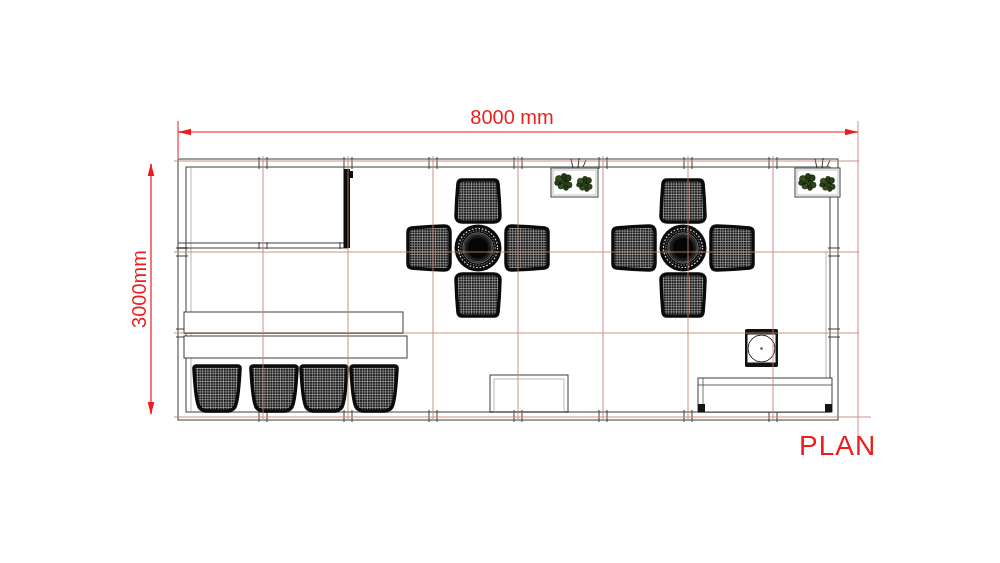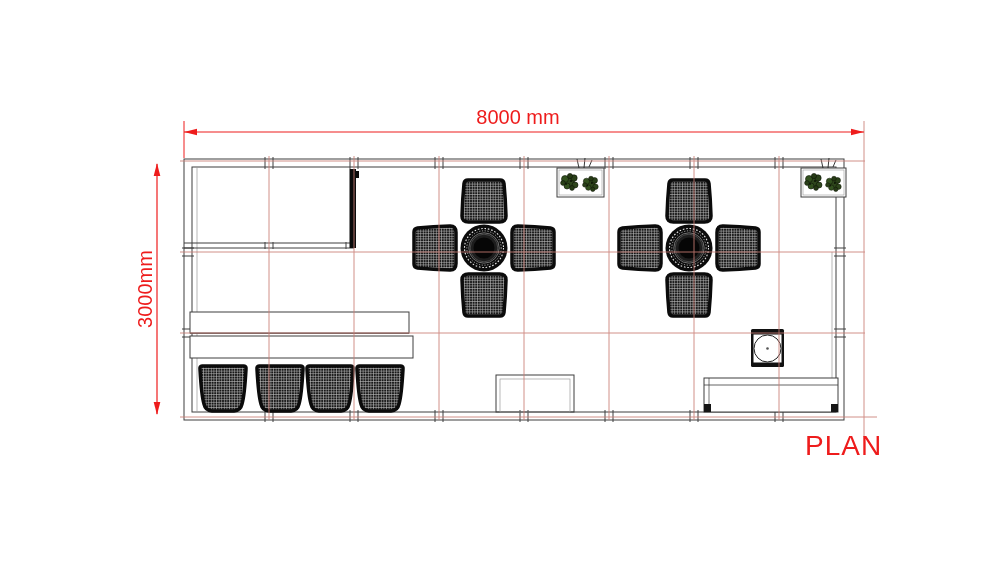--- a/index.html
+++ b/index.html
@@ -1,17 +1,17 @@
 <!DOCTYPE html>
 <html><head>
 <meta charset="utf-8">
 <style>
   html,body{margin:0;padding:0;background:#ffffff;}
   #stage{position:relative;width:988px;height:563px;background:#3b82f6;overflow:hidden;
-         font-family:"Liberation Sans", sans-serif;margin-left:6px;}
+         font-family:"Liberation Sans", sans-serif;}
   svg{display:block;}
   text{font-family:"Liberation Sans", sans-serif;}
 </style>
 </head>
 <body>
 
 <div id="stage">
 <svg width="1000" height="563" viewBox="0 0 1000 563">
   <defs>
 

